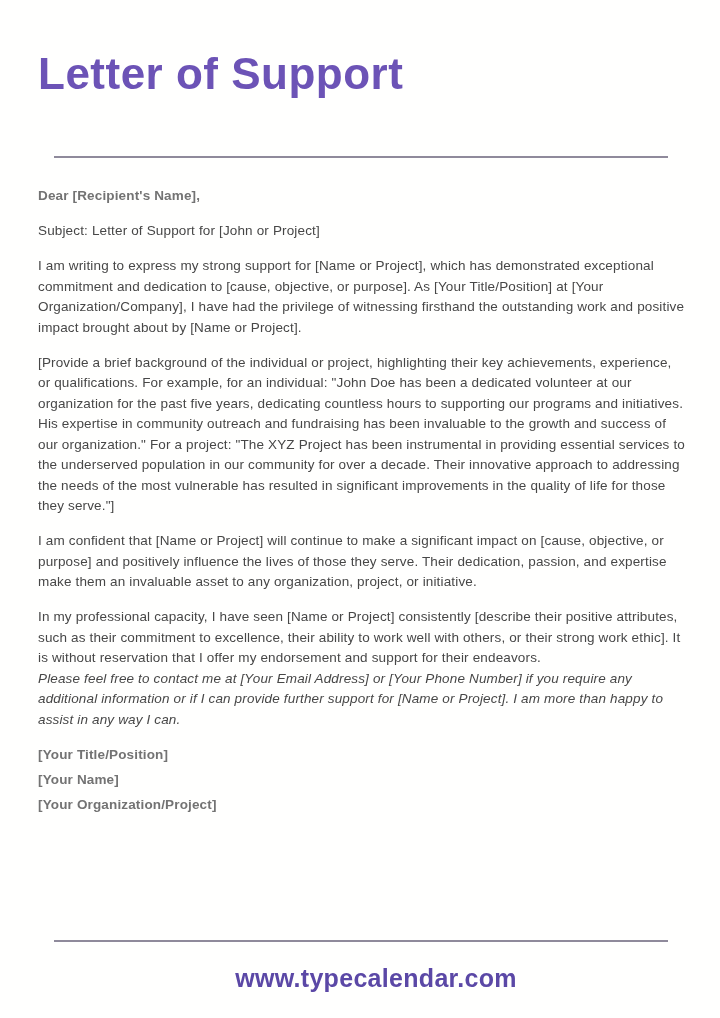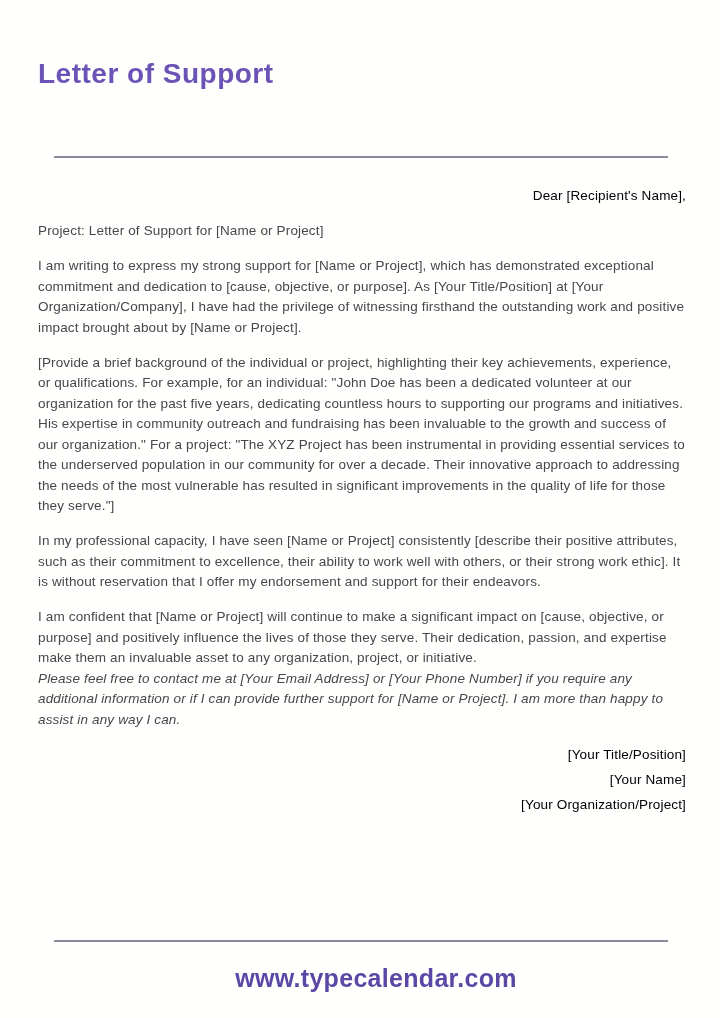--- a/index.html
+++ b/index.html
@@ -14,21 +14,21 @@
     background: #fffffe;
     box-sizing: border-box;
     overflow: hidden;
     font-family: "Liberation Sans", "DejaVu Sans", sans-serif;
   }
   .page-title {
     margin: 0;
     position: absolute;
     left: 38px;
     top: 52px;
-    font-size: 28px;
+    font-size: 44px;
     line-height: 44px;
     font-weight: bold;
     letter-spacing: 0.5px;
     color: #6c53b6;
   }
   .divider {
     position: absolute;
     left: 54px;
     width: 614px;
     height: 0;
@@ -49,23 +49,22 @@
     color: #474747;
   }
   .letter-body p {
     margin: 0 0 14.5px 0;
   }
   .letter-body p.no-gap {
     margin-top: -14.5px; 
     font-style: italic;
   }
   .bold {
-    font-weight: normal;
-    color: #000000;
-    text-align: right;
+    font-weight: bold;
+    color: #737373;
   }
   .closing-line {
     margin-top: 9px !important;
   }
   .signature-block p {
     margin: 0 0 4.5px 0 !important;
   }
   .footer-url {
     position: absolute;
     left: 16px;
@@ -84,29 +83,29 @@
 <div class="page">
 
   <h1 class="page-title">Letter of Support</h1>
 
   <hr class="divider divider-top">
 
   <div class="letter-body">
 
     <p class="bold">Dear [Recipient's Name],</p>
 
-    <p>Project: Letter of Support for [Name or Project]</p>
+    <p>Subject: Letter of Support for [John or Project]</p>
 
     <p>I am writing to express my strong support for [Name or Project], which has demonstrated exceptional commitment and dedication to [cause, objective, or purpose]. As [Your Title/Position] at [Your Organization/Company], I have had the privilege of witnessing firsthand the outstanding work and positive impact brought about by [Name or Project].</p>
 
     <p>[Provide a brief background of the individual or project, highlighting their key achievements, experience, or qualifications. For example, for an individual: "John Doe has been a dedicated volunteer at our organization for the past five years, dedicating countless hours to supporting our programs and initiatives. His expertise in community outreach and fundraising has been invaluable to the growth and success of our organization." For a project: "The XYZ Project has been instrumental in providing essential services to the underserved population in our community for over a decade. Their innovative approach to addressing the needs of the most vulnerable has resulted in significant improvements in the quality of life for those they serve."]</p>
 
+    <p>I am confident that [Name or Project] will continue to make a significant impact on [cause, objective, or purpose] and positively influence the lives of those they serve. Their dedication, passion, and expertise make them an invaluable asset to any organization, project, or initiative.</p>
+
     <p>In my professional capacity, I have seen [Name or Project] consistently [describe their positive attributes, such as their commitment to excellence, their ability to work well with others, or their strong work ethic]. It is without reservation that I offer my endorsement and support for their endeavors.</p>
-
-    <p>I am confident that [Name or Project] will continue to make a significant impact on [cause, objective, or purpose] and positively influence the lives of those they serve. Their dedication, passion, and expertise make them an invaluable asset to any organization, project, or initiative.</p>
 
     <p class="no-gap">Please feel free to contact me at [Your Email Address] or [Your Phone Number] if you require any additional information or if I can provide further support for [Name or Project]. I am more than happy to assist in any way I can.</p>
 
 
 
     <div class="signature-block bold">
       <p>[Your Title/Position]</p>
       <p>[Your Name]</p>
       <p>[Your Organization/Project]</p>
     </div>

